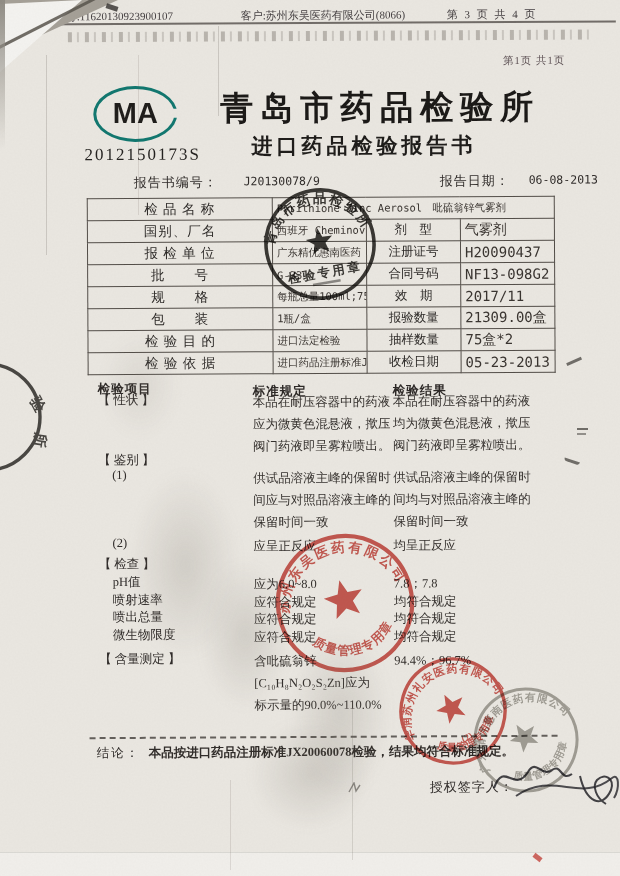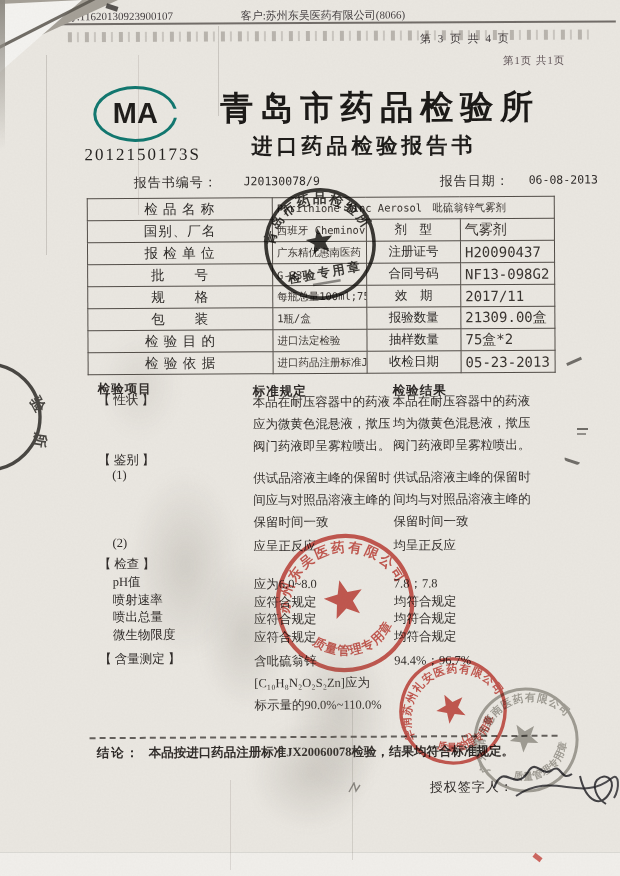--- a/index.html
+++ b/index.html
@@ -4,21 +4,21 @@
 <style>
   html,body{margin:0;padding:0;background:#d8d5cf;}
   .canvas{position:relative;width:620px;height:876px;overflow:hidden;
     background:#eae7e1;font-family:"Liberation Serif","DejaVu Serif",serif;color:#2e2a28;}
   .content{position:absolute;inset:0;transform:rotate(-0.3deg);}
   
   .scan-header{position:absolute;top:8px;left:0;width:620px;font-size:11px;color:#423d3f;}
   .sh{position:absolute;white-space:nowrap;}
   .sh.merge{left:35px;}
   .sh.cust{left:243px;}
-  .sh.pages{left:422px;letter-spacing:2px;margin-top:24px;}
+  .sh.pages{left:449px;letter-spacing:2px;}
   .top-rule{position:absolute;top:22px;left:28px;width:590px;height:2px;background:#47423e;opacity:.75;}
   .smudge-band{position:absolute;top:31px;left:70px;width:524px;height:10px;opacity:.55;filter:blur(.5px);
     background:repeating-linear-gradient(90deg,rgba(70,62,55,.55) 0 4px,rgba(70,62,55,0) 4px 9px,rgba(70,62,55,.35) 9px 11px,rgba(70,62,55,0) 11px 17px);}
   .sheet-of{position:absolute;top:55px;left:505px;font-size:10.5px;color:#5d5154;letter-spacing:1px;}
   
   .cma{position:absolute;top:85px;left:95px;width:84px;height:56px;border:3px solid #0f766e;border-radius:50%;
     box-sizing:border-box;display:flex;align-items:center;justify-content:center;}
   .cma-gap{position:absolute;right:-8px;top:20px;width:10px;height:9px;background:#eae7e1;}
   .cma-ma{font-family:"Liberation Sans",sans-serif;font-weight:bold;font-size:29px;letter-spacing:0px;color:#1d1b19;margin-top:-2px;}
   .cert-no{position:absolute;top:144px;left:86px;font-size:17px;letter-spacing:2px;color:#211f1d;}
@@ -42,21 +42,21 @@
   .results{position:absolute;top:378px;left:88px;width:482px;height:330px;font-size:12.5px;}
   .r-row{position:absolute;left:0;width:482px;display:flex;align-items:flex-start;}
   .ci{flex:0 0 165px;box-sizing:border-box;padding-left:10px;color:#2e2a28;}
   .ci.ind{padding-left:24px;}
   .cs{flex:0 0 140px;white-space:pre-line;line-height:22px;color:#322e2b;}
   .cr{flex:1;white-space:pre-line;line-height:22px;color:#322e2b;}
   .r-head .ci,.r-head .cs,.r-head .cr{font-weight:bold;letter-spacing:1px;color:#2b2725;}
   
   .dashline{position:absolute;top:736px;left:88px;width:468px;border-top:2px dashed #413d39;opacity:.8;}
   .conclusion{position:absolute;top:744px;left:0;width:620px;font-size:12.5px;}
-  .c-label{position:absolute;left:95px;letter-spacing:2px;font-weight:bold;color:#2b2725;}
+  .c-label{position:absolute;left:95px;letter-spacing:2px;font-weight:normal;color:#2b2725;}
   .c-text{position:absolute;left:147px;font-weight:600;color:#2e2a27;white-space:nowrap;}
   .signer{position:absolute;top:779px;left:428px;font-size:13px;letter-spacing:1px;color:#2d2927;}
   
   .stamp{position:absolute;mix-blend-mode:multiply;pointer-events:none;}
   .st-qingdao{left:258px;top:182px;transform:rotate(-10deg);opacity:.9;}
   .st-dongwu{left:272px;top:530px;transform:rotate(-14deg);opacity:.82;}
   .st-lian{left:394px;top:652px;transform:rotate(-28deg);opacity:.82;}
   .st-gray{left:468px;top:682px;transform:rotate(-32deg);opacity:.75;}
   .st-left{left:-88px;top:342px;opacity:.85;}
   .sig{position:absolute;left:488px;top:748px;mix-blend-mode:multiply;}

